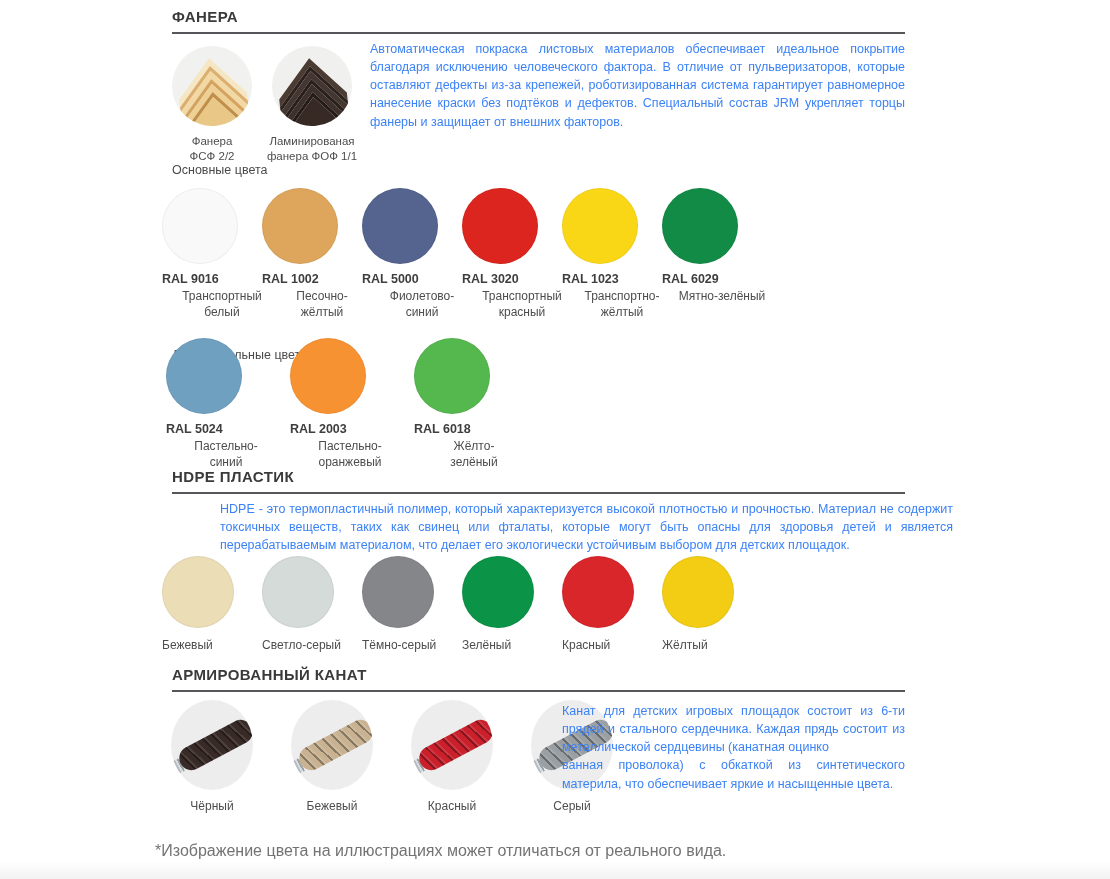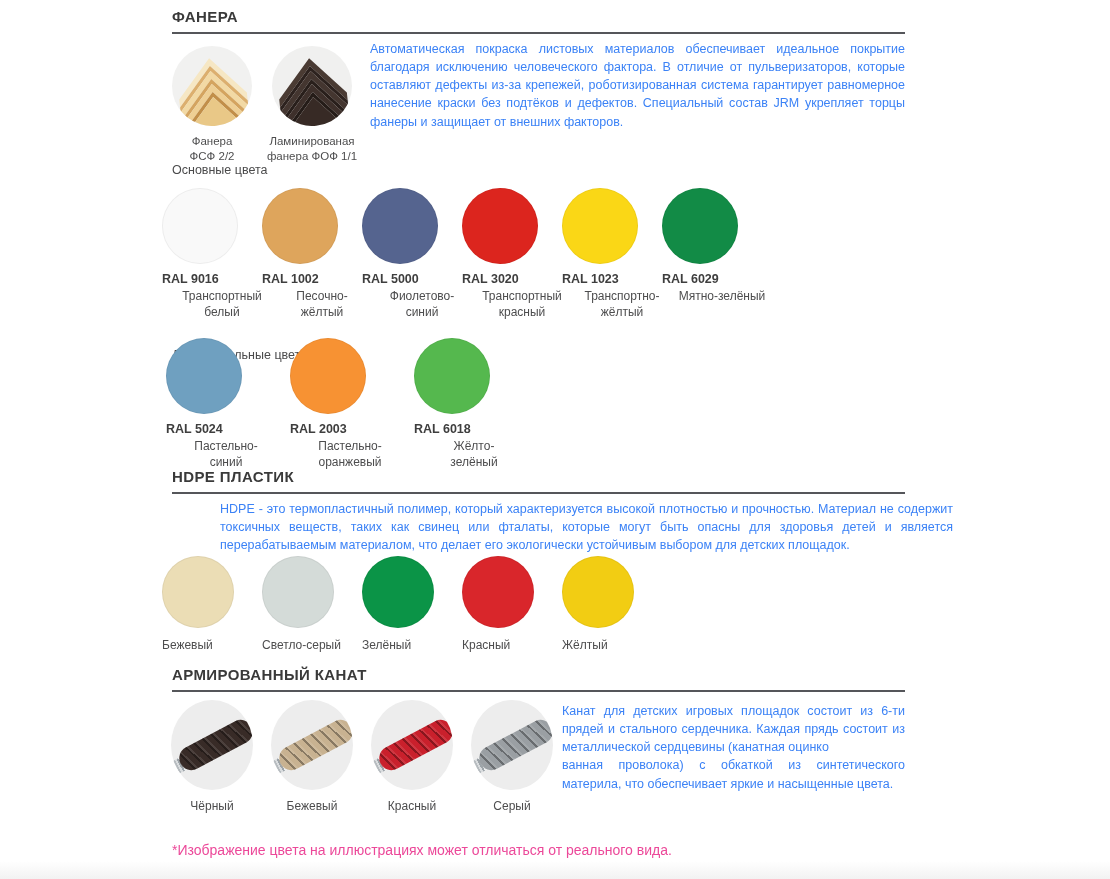--- a/index.html
+++ b/index.html
@@ -16,30 +16,30 @@
   .circle.big{width:76px;height:76px;}
   .circle.mid{width:72px;height:72px;}
   .ral-code{margin-top:8px;font-size:12.5px;font-weight:bold;color:#3e3e3e;text-align:center;}
   .ral-name{margin-top:3px;font-size:12px;line-height:1.3;color:#4d4d4e;text-align:center;white-space:pre-line;width:120px;}
   .plain-name{margin-top:10px;font-size:12px;color:#4d4d4e;text-align:center;}
   
   .ply-row{position:absolute;left:162px;top:46px;display:flex;}
   .ply-item{width:100px;display:flex;flex-direction:column;align-items:center;}
   .ply-label{margin-top:8px;font-size:11.5px;line-height:1.3;color:#4d4d4e;text-align:center;white-space:pre-line;width:120px;}
   
-  .rope-row{position:absolute;left:162px;top:700px;display:flex;}
+  .rope-row{position:absolute;left:162px;top:700px;display:flex;gap:20px;}
   .rope-item{width:100px;display:flex;flex-direction:column;align-items:center;}
   .rope-fig{position:relative;width:82px;height:90px;border-radius:50%;background:#ededed;overflow:hidden;}
   .rope-body{position:absolute;left:5px;top:33px;width:80px;height:24px;border-radius:12px;transform:rotate(-28deg);}
   .rope-body::after{content:"";position:absolute;inset:0;border-radius:12px;
      background:repeating-linear-gradient(72deg,rgba(0,0,0,.32) 0 2px,rgba(255,255,255,.10) 2px 4px,transparent 4px 9px);}
   .rope-wires{position:absolute;left:-2px;top:55px;width:34px;height:14px;border-radius:7px;transform:rotate(-28deg);
      background:repeating-linear-gradient(90deg,#d9dcde 0 2px,#9da4a9 2px 4px,#eef0f1 4px 6px,#b7bcc0 6px 8px);}
   .rope-label{margin-top:9px;font-size:12px;color:#4d4d4e;text-align:center;}
-  .footnote{position:absolute;left:172px;top:842px;font-size:14px;color:#ec4899;}
+  .footnote{position:absolute;left:155px;top:842px;font-size:16px;color:#737373;}
   .bottom-band{position:absolute;left:0;bottom:0;width:1110px;height:18px;
      background:linear-gradient(#ffffff,#f2f2f2);}
 </style>
 </head>
 <body>
 
 <div class="page">
 
   <div class="section-head" style="top:8px;">
     <h2>ФАНЕРА</h2>
@@ -164,20 +164,24 @@
   <div class="swatch-row" style="left:162px;top:556px;width:700px;">
     <div class="swatch">
       <div class="circle mid" style="background: rgb(235, 221, 181);"></div>
       <div class="plain-name">Бежевый</div>
     </div>
     <div class="swatch">
       <div class="circle mid" style="background: rgb(212, 219, 216);"></div>
       <div class="plain-name">Светло-серый</div>
     </div>
     <div class="swatch">
+      <div class="circle mid" style="background: rgb(132, 134, 137);"></div>
+      <div class="plain-name">Тёмно-серый</div>
+    </div>
+    <div class="swatch">
       <div class="circle mid" style="background: rgb(11, 148, 71);"></div>
       <div class="plain-name">Зелёный</div>
     </div>
     <div class="swatch">
       <div class="circle mid" style="background: rgb(217, 38, 43);"></div>
       <div class="plain-name">Красный</div>
     </div>
     <div class="swatch">
       <div class="circle mid" style="background: rgb(242, 205, 19);"></div>
       <div class="plain-name">Жёлтый</div>

